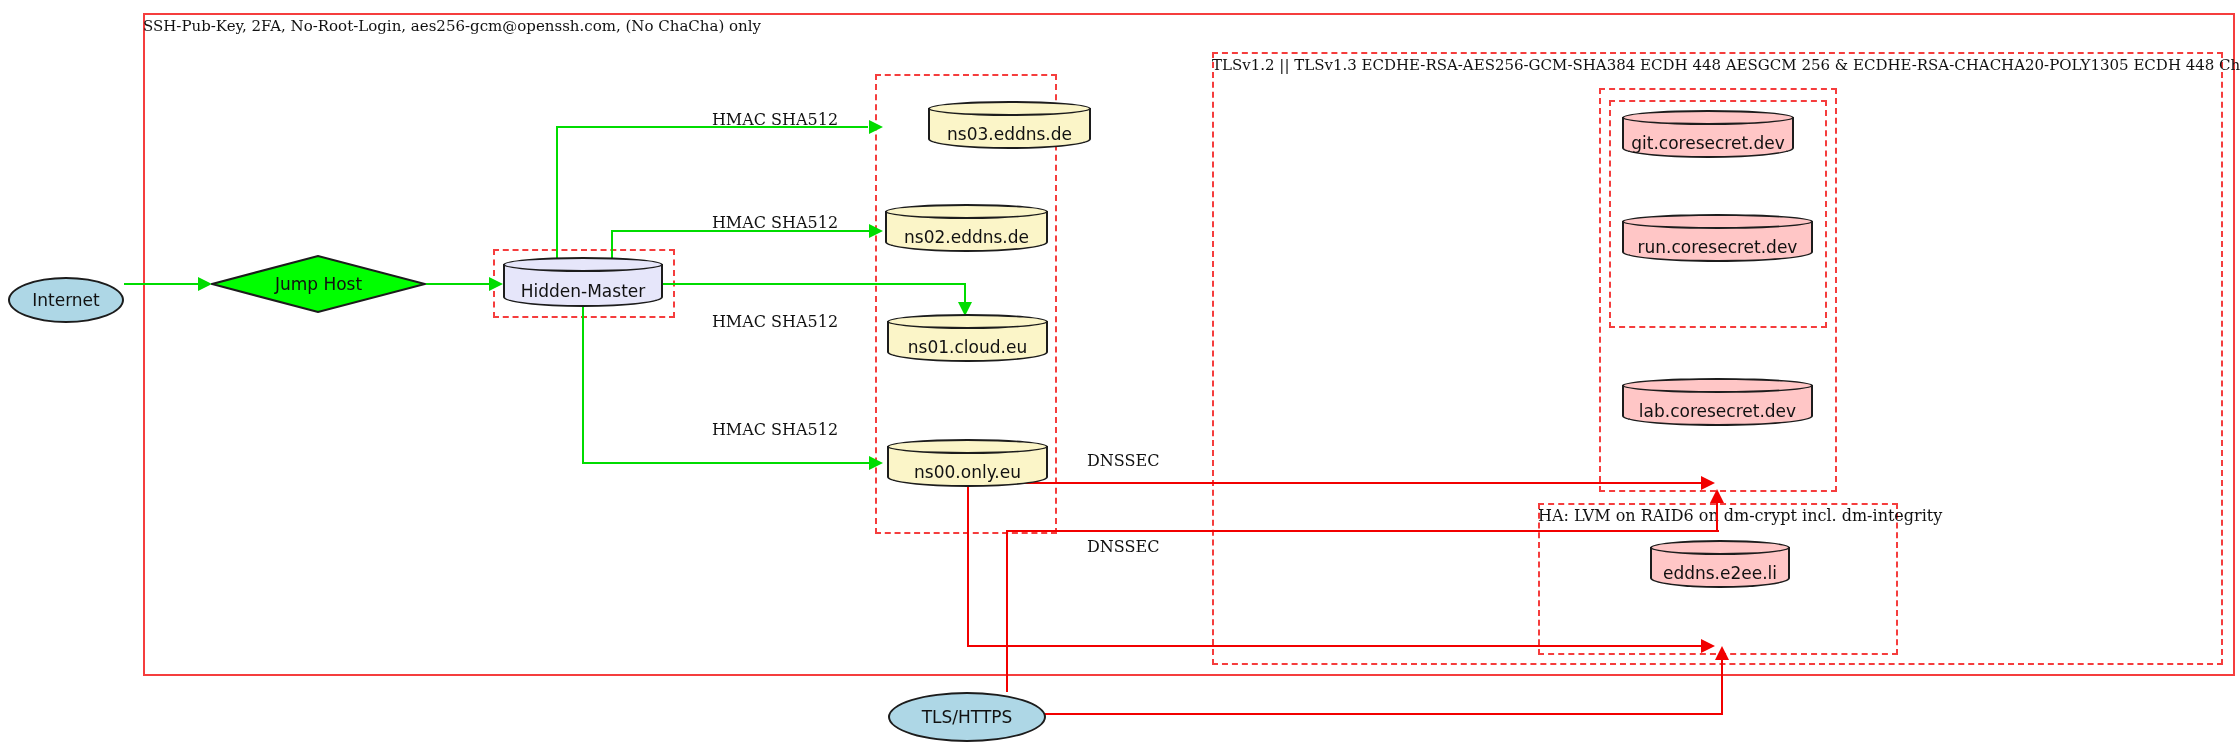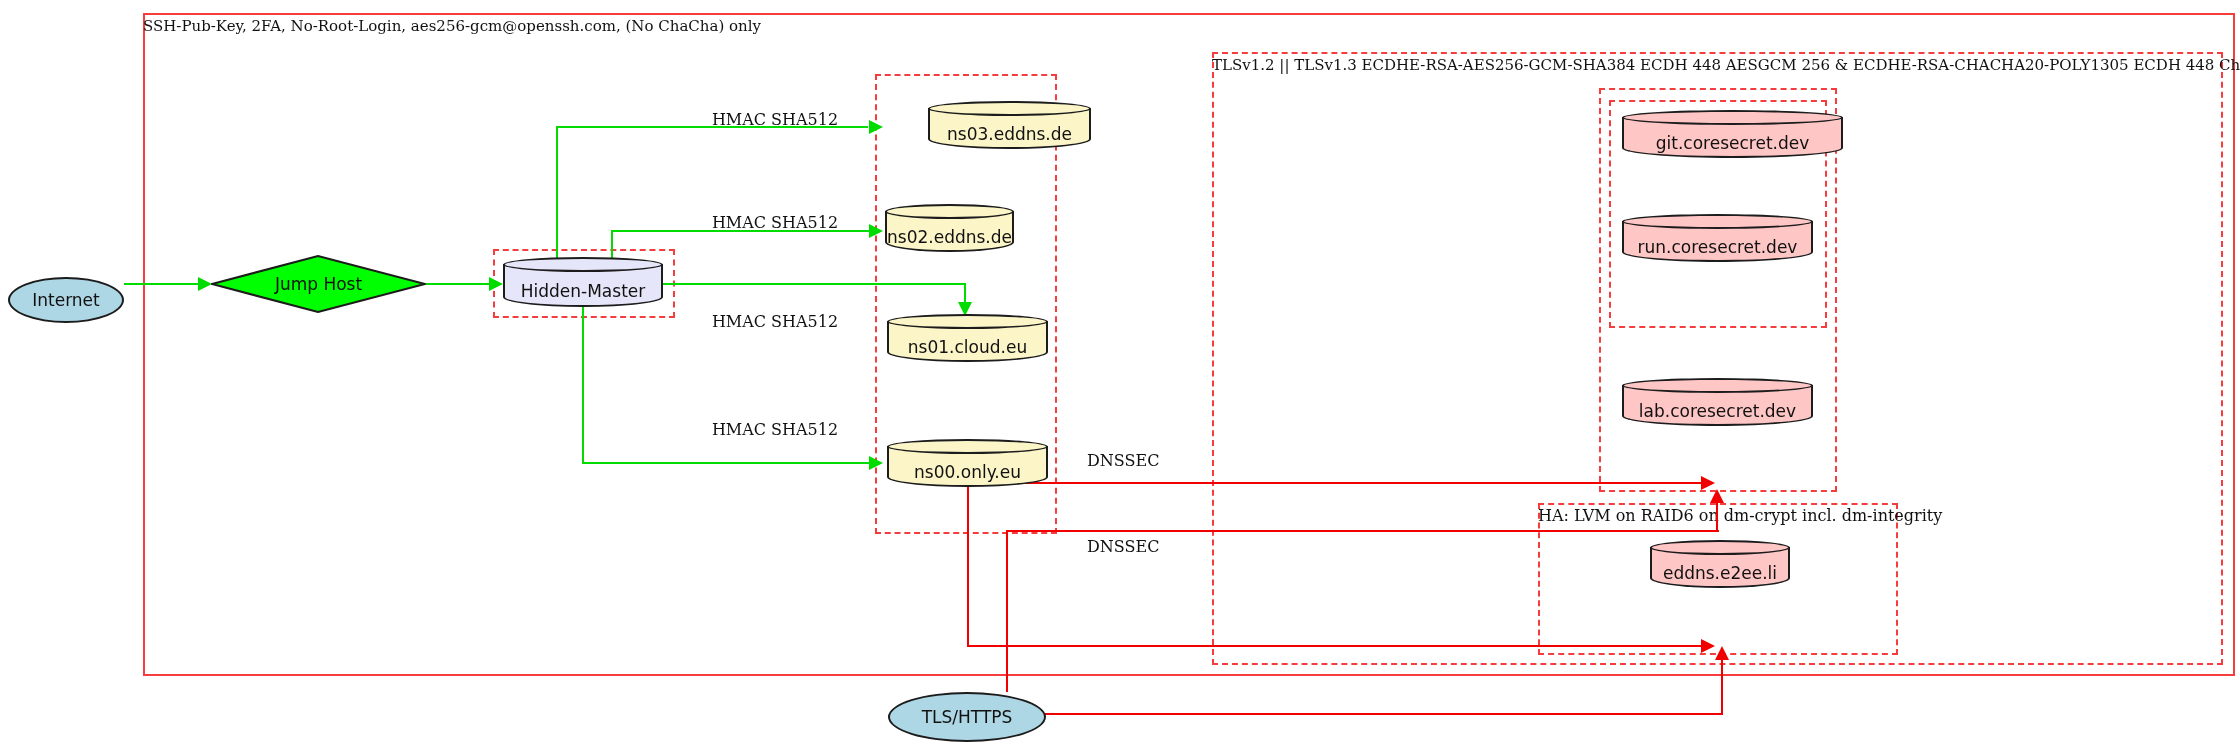--- a/index.html
+++ b/index.html
@@ -130,39 +130,39 @@
     <div class="ccap"></div>
     <div class="clbl">Hidden-Master</div>
   </div>
 
   <div class="cyl" style="left:928px;top:101px;width:163px;height:48px;--f:var(--node_yellow);">
     <div class="cbody"></div>
     <div class="ccap"></div>
     <div class="clbl">ns03.eddns.de</div>
   </div>
 
-  <div class="cyl" style="left:885px;top:204px;width:129px;height:48px;border-radius:14px;--f:var(--node_yellow);">
+  <div class="cyl" style="left:885px;top:204px;width:163px;height:48px;border-radius:14px;--f:var(--node_yellow);">
     <div class="cbody"></div>
     <div class="ccap"></div>
     <div class="clbl">ns02.eddns.de</div>
   </div>
 
   <div class="cyl" style="left:887px;top:314px;width:161px;height:48px;--f:var(--node_yellow);">
     <div class="cbody"></div>
     <div class="ccap"></div>
     <div class="clbl">ns01.cloud.eu</div>
   </div>
 
   <div class="cyl" style="left:887px;top:439px;width:161px;height:48px;--f:var(--node_yellow);">
     <div class="cbody"></div>
     <div class="ccap"></div>
     <div class="clbl">ns00.only.eu</div>
   </div>
 
-  <div class="cyl" style="left:1622px;top:110px;width:221px;height:48px;--f:var(--node_pink);">
+  <div class="cyl" style="left:1622px;top:110px;width:172px;height:48px;--f:var(--node_pink);">
     <div class="cbody"></div>
     <div class="ccap"></div>
     <div class="clbl">git.coresecret.dev</div>
   </div>
 
   <div class="cyl" style="left:1622px;top:214px;width:191px;height:48px;--f:var(--node_pink);">
     <div class="cbody"></div>
     <div class="ccap"></div>
     <div class="clbl">run.coresecret.dev</div>
   </div>

